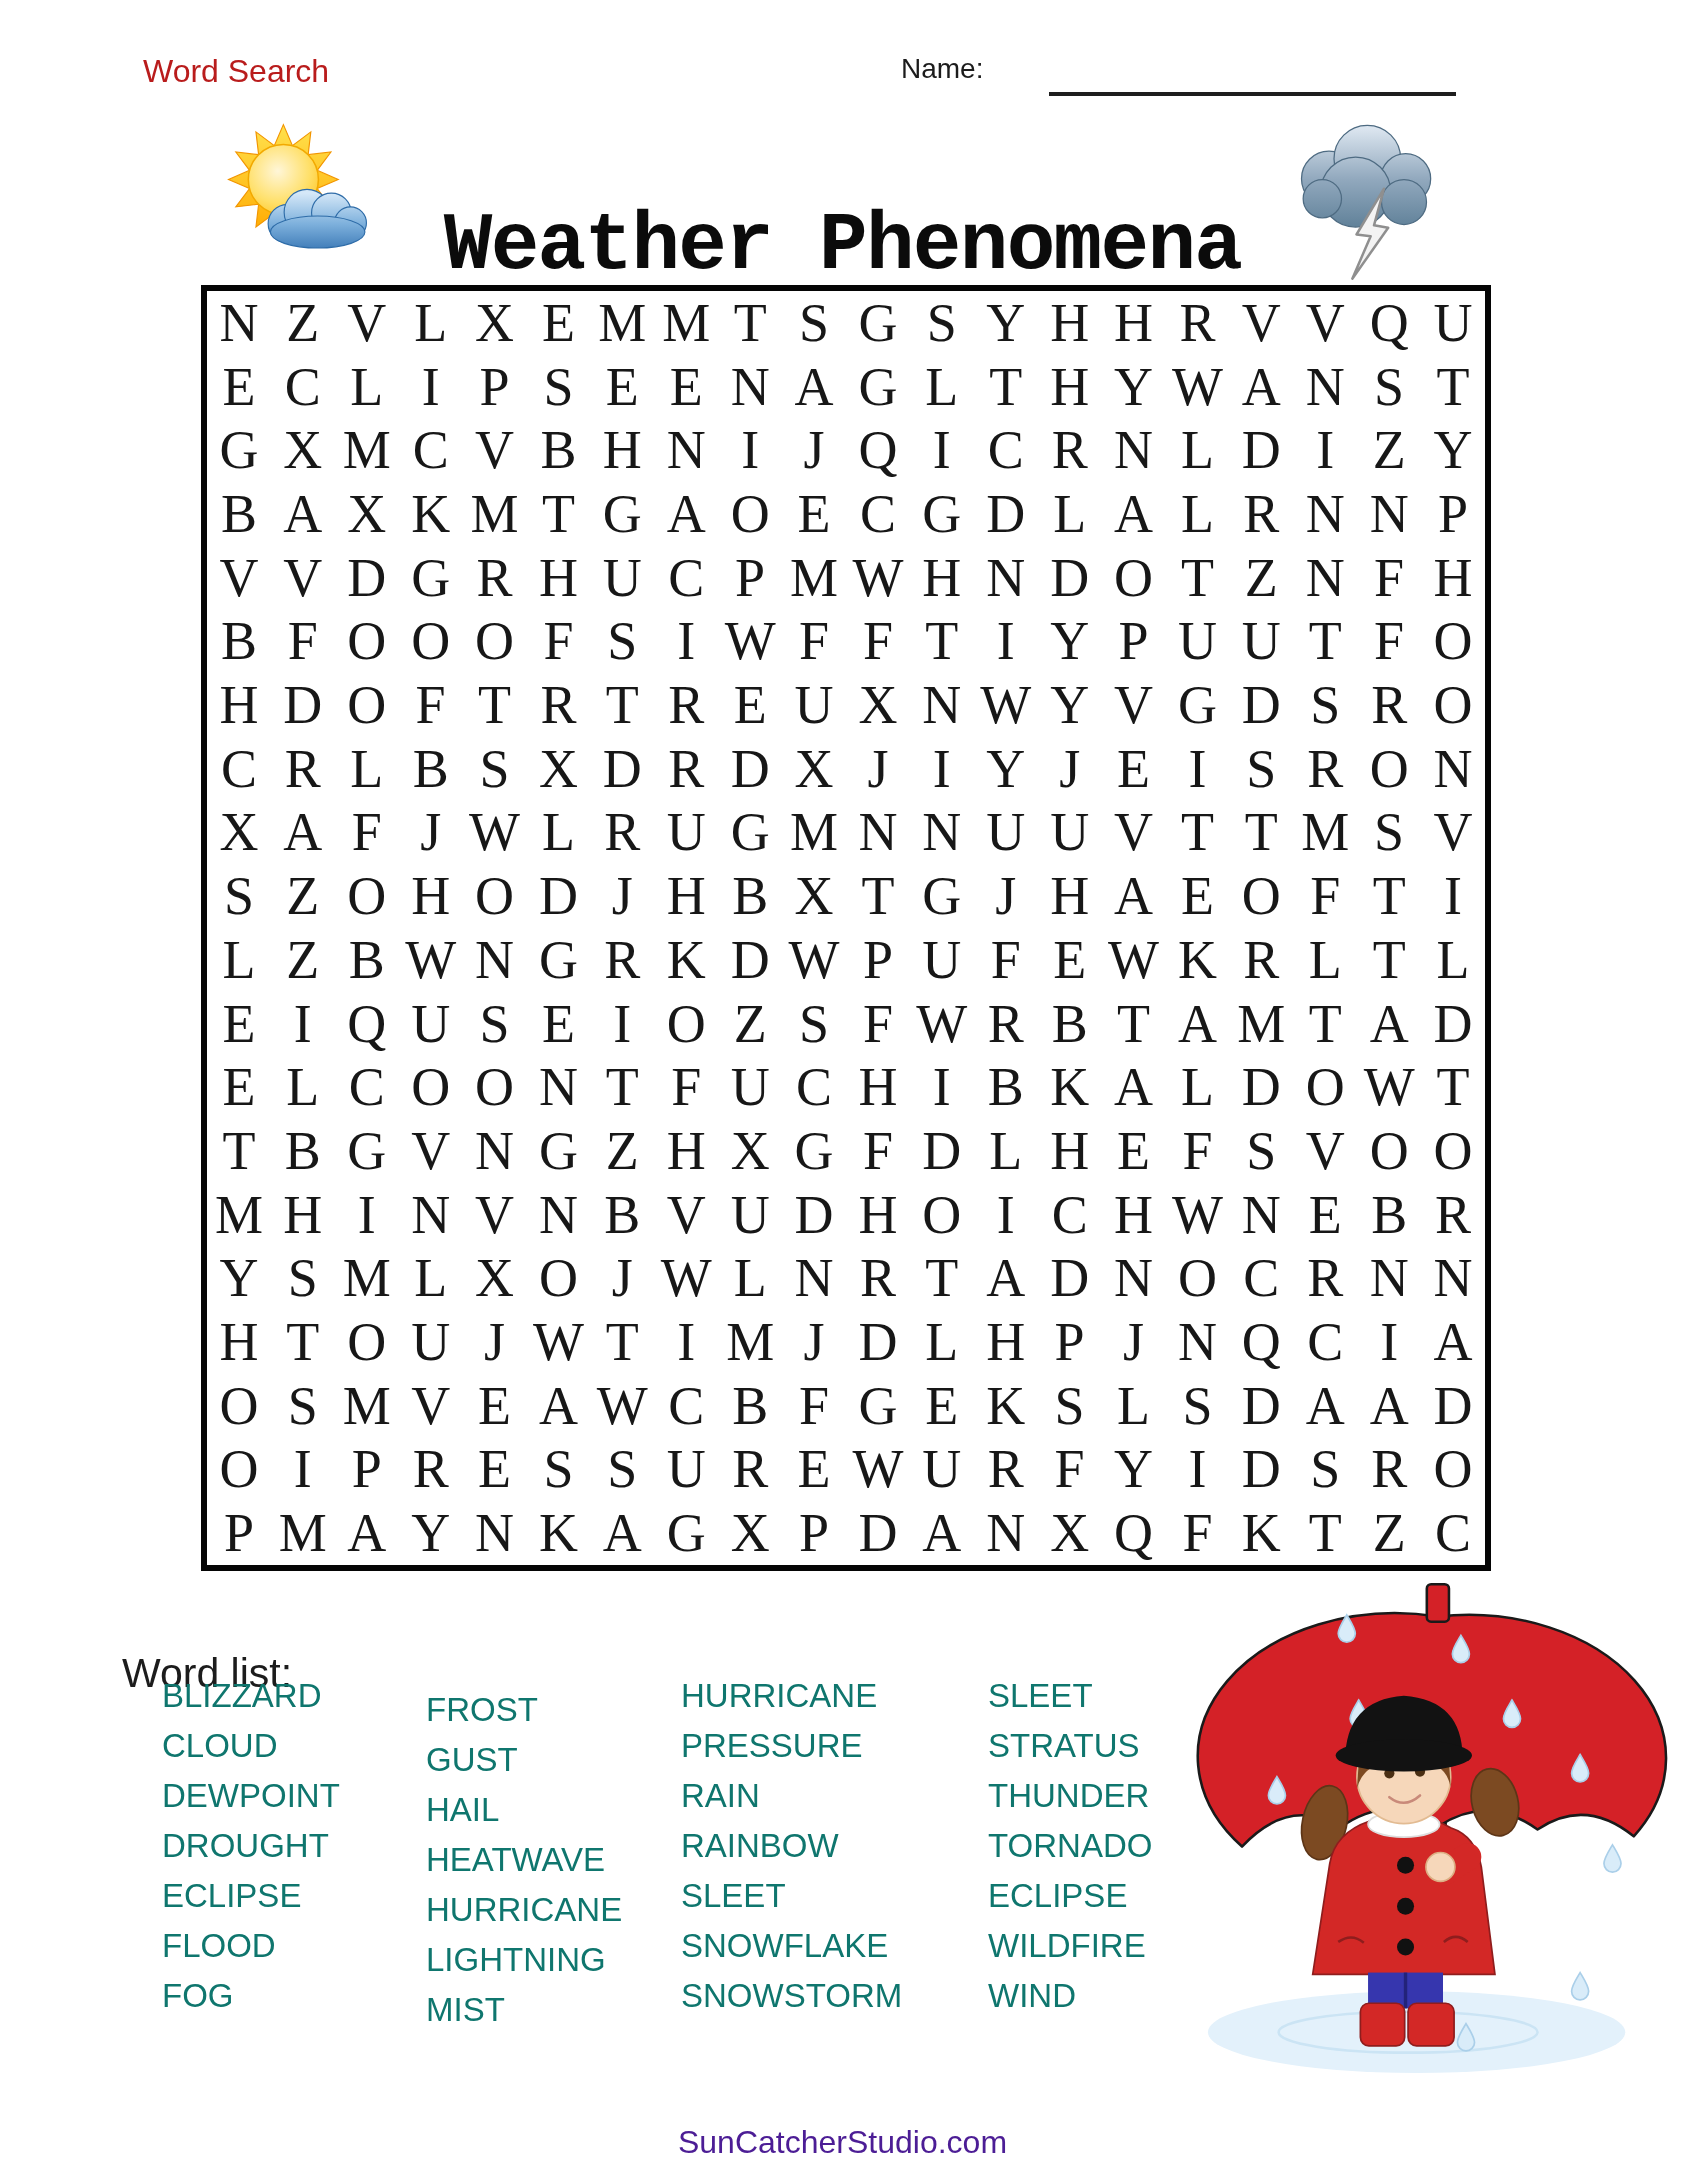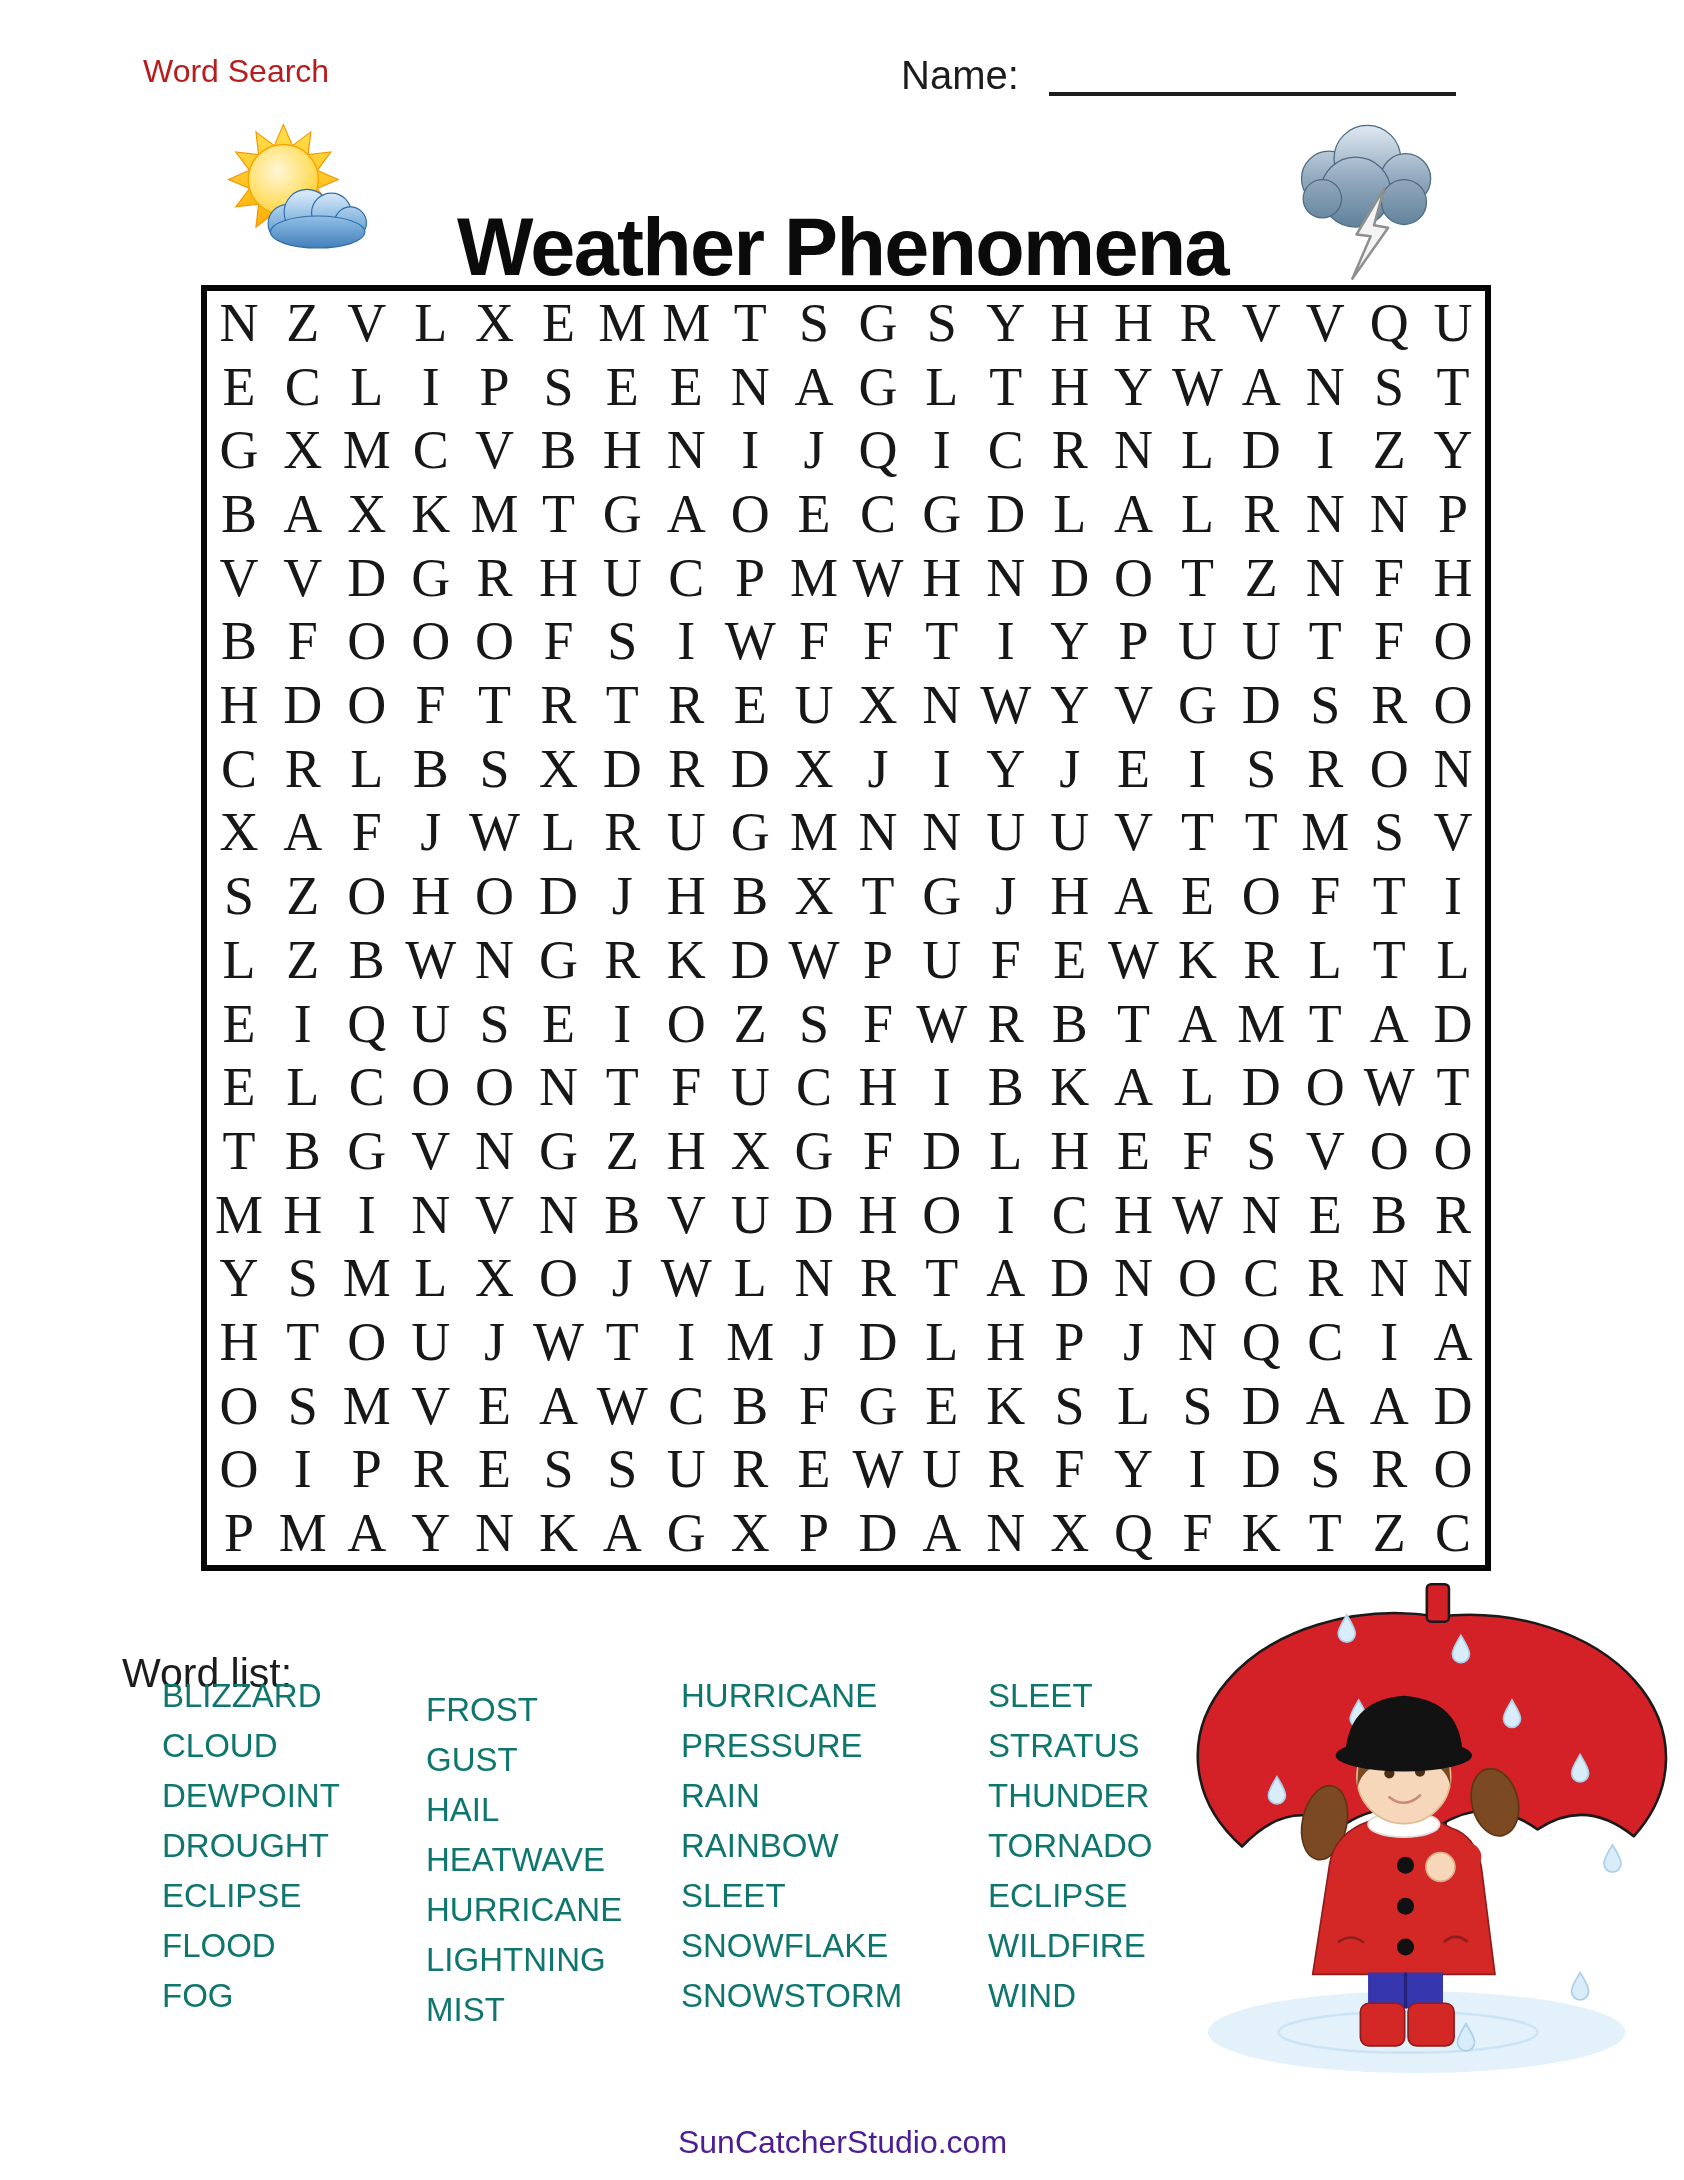--- a/index.html
+++ b/index.html
@@ -4,27 +4,27 @@
 <style>
   html,body{margin:0;padding:0;}
   body{
     width:1685px;height:2181px;background:#ffffff;position:relative;
     font-family:"Liberation Sans", sans-serif;color:#111;overflow:hidden;
   }
   .abs{position:absolute;}
 
   
   .ws-label{left:143px;top:53px;font-size:32px;color:#b91c1c;}
-  .name-label{left:901px;top:53px;font-size:40px;color:#1c1c1c;}
+  .name-label{left:901px;top:53px;font-size:28px;color:#1c1c1c;}
   .name-line{left:1049px;top:92px;width:407px;height:0;border-top:4.3px solid #1e1e1e;}
 
   
   .title{
     left:50%;top:147px;transform:translateX(-50%);
-    font-family:Liberation Sans, sans-serif;font-weight:bold;
+    font-family:Liberation Mono, monospace;font-weight:bold;
     font-size:81px;letter-spacing:-1.7px;color:#0b0b0b;white-space:nowrap;
   }
   .sun-icon{left:211px;top:119px;}
   .storm-icon{left:1279px;top:112px;}
 
   
   .grid{
     left:201px;top:285px;width:1290px;height:1286px;box-sizing:border-box;
     border:6.8px solid #050505;background:#fff;
     display:grid;grid-template-columns:repeat(20,1fr);grid-template-rows:repeat(20,1fr);

